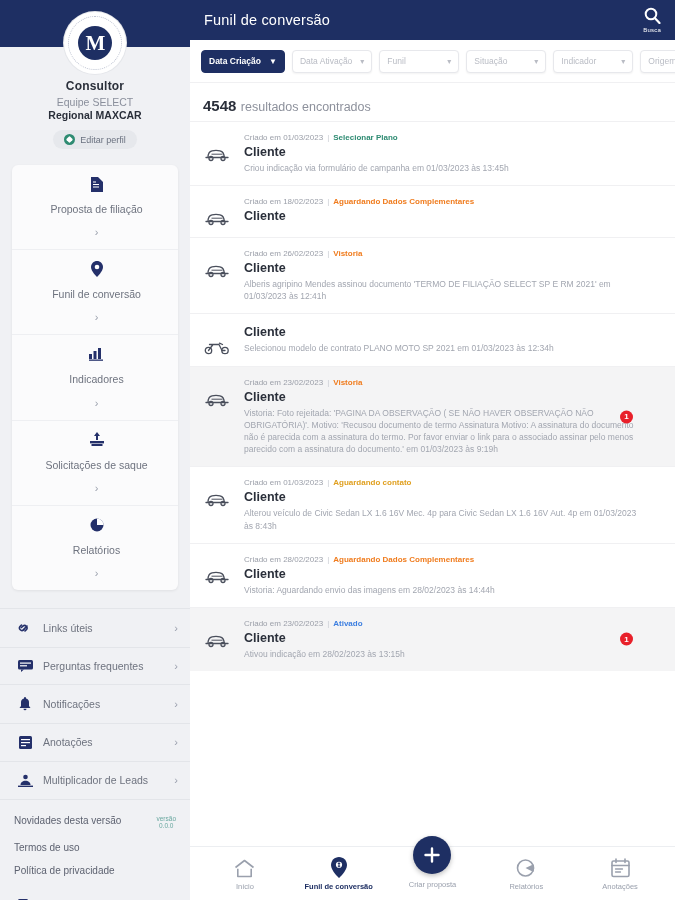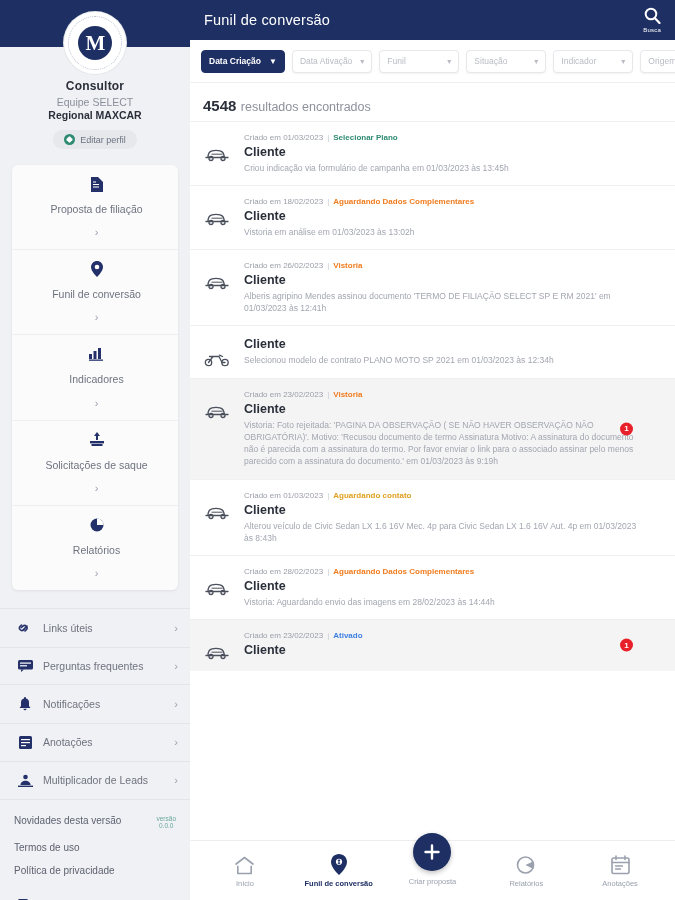--- a/index.html
+++ b/index.html
@@ -178,21 +178,21 @@
   .row-desc { font-size: 8.5px; color: #a2a6b0; line-height: 1.42; }
   .row-badge {
     position: absolute; right: 42px; top: 50%; transform: translateY(-50%);
     width: 13px; height: 13px; border-radius: 50%; background: #e8202a;
     display: flex; align-items: center; justify-content: center;
     color: #fff; font-size: 8px; font-weight: bold; line-height: 1;
   }
 
   
   .bottomnav {
-    position: absolute; bottom: 0; left: 0; right: 0; height: 60px;
+    position: absolute; bottom: 0; left: 0; right: 0; height: 54px;
     background: #fff; border-top: 1px solid #eceef1;
     display: flex; align-items: center; justify-content: space-around;
     padding: 0 8px;
     margin-top: 16px;
   }
   .bn {
     display: flex; flex-direction: column; align-items: center; gap: 4px;
     cursor: pointer; flex: 1; position: relative;
   }
   .bn-label { font-size: 7.5px; color: #9aa0ad; }
@@ -432,21 +432,20 @@
             <svg width="26" height="15" viewBox="0 0 26 15">
               <path d="M2 10.5h22M4 10.5c0-3.2 1.4-6 4-6.6 2.4-.6 5.6-.6 8 0 2.6.6 4.2 3.4 4.2 6.6" stroke="#4a4f5c" stroke-width="1.3" fill="none" stroke-linecap="round"></path>
               <circle cx="7" cy="11.5" r="2" stroke="#4a4f5c" stroke-width="1.3" fill="none"></circle>
               <circle cx="19" cy="11.5" r="2" stroke="#4a4f5c" stroke-width="1.3" fill="none"></circle>
               <path d="M7.5 7.2h11" stroke="#4a4f5c" stroke-width="1" fill="none"></path>
             </svg>
           </div>
           <div class="row-body">
             <div class="row-meta"><span>Criado em 18/02/2023</span><span class="row-sep">|</span><span class="row-status" style="color: rgb(240, 124, 30);">Aguardando Dados Complementares</span></div>
             <div class="row-name">Cliente</div>
-            <div class="row-desc">Vistoria em análise em 01/03/2023 às 13:02h</div>
           </div>
         </div>
         <div class="row">
           <div class="row-icon">
             <svg width="26" height="15" viewBox="0 0 26 15">
               <path d="M2 10.5h22M4 10.5c0-3.2 1.4-6 4-6.6 2.4-.6 5.6-.6 8 0 2.6.6 4.2 3.4 4.2 6.6" stroke="#4a4f5c" stroke-width="1.3" fill="none" stroke-linecap="round"></path>
               <circle cx="7" cy="11.5" r="2" stroke="#4a4f5c" stroke-width="1.3" fill="none"></circle>
               <circle cx="19" cy="11.5" r="2" stroke="#4a4f5c" stroke-width="1.3" fill="none"></circle>
               <path d="M7.5 7.2h11" stroke="#4a4f5c" stroke-width="1" fill="none"></path>
             </svg>
@@ -521,20 +520,21 @@
             <svg width="26" height="15" viewBox="0 0 26 15">
               <path d="M2 10.5h22M4 10.5c0-3.2 1.4-6 4-6.6 2.4-.6 5.6-.6 8 0 2.6.6 4.2 3.4 4.2 6.6" stroke="#4a4f5c" stroke-width="1.3" fill="none" stroke-linecap="round"></path>
               <circle cx="7" cy="11.5" r="2" stroke="#4a4f5c" stroke-width="1.3" fill="none"></circle>
               <circle cx="19" cy="11.5" r="2" stroke="#4a4f5c" stroke-width="1.3" fill="none"></circle>
               <path d="M7.5 7.2h11" stroke="#4a4f5c" stroke-width="1" fill="none"></path>
             </svg>
           </div>
           <div class="row-body">
             <div class="row-meta"><span>Criado em 23/02/2023</span><span class="row-sep">|</span><span class="row-status" style="color: rgb(61, 127, 224);">Ativado</span></div>
             <div class="row-name">Cliente</div>
+            <div class="row-desc">Ativou indicação em 28/02/2023 às 13:15h</div>
           </div>
           <div class="row-badge">1</div>
         </div>
       </div>
 
     <nav class="bottomnav">
       <div class="bn">
         <span class="bn-icon">
           <svg width="21" height="19" viewBox="0 0 21 19">
               <path d="M1.5 8.5L10.5 1.5l9 7M3.8 9.7V17.5h13.4V9.7" stroke="#9aa0ad" stroke-width="1.6" fill="none" stroke-linejoin="round"></path>

